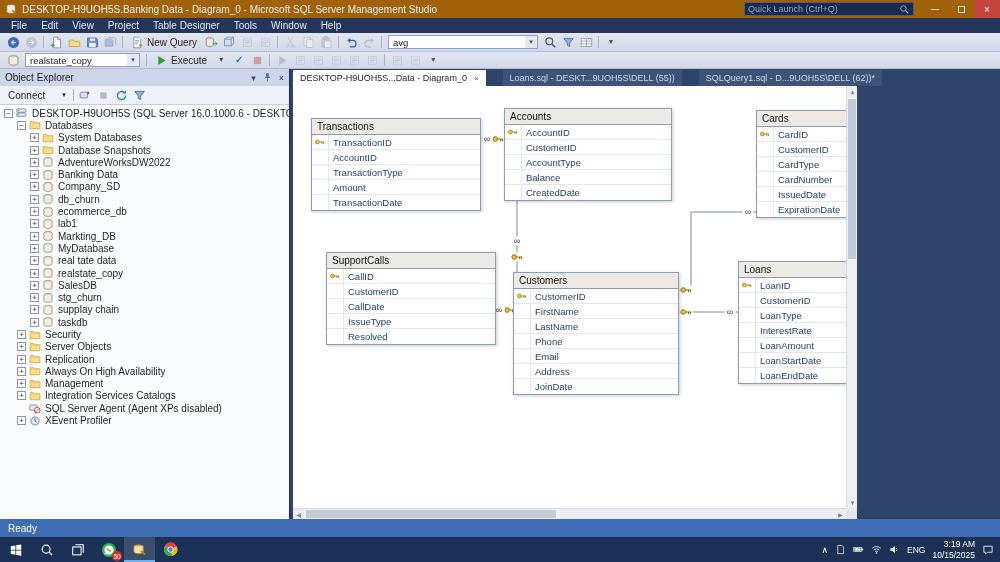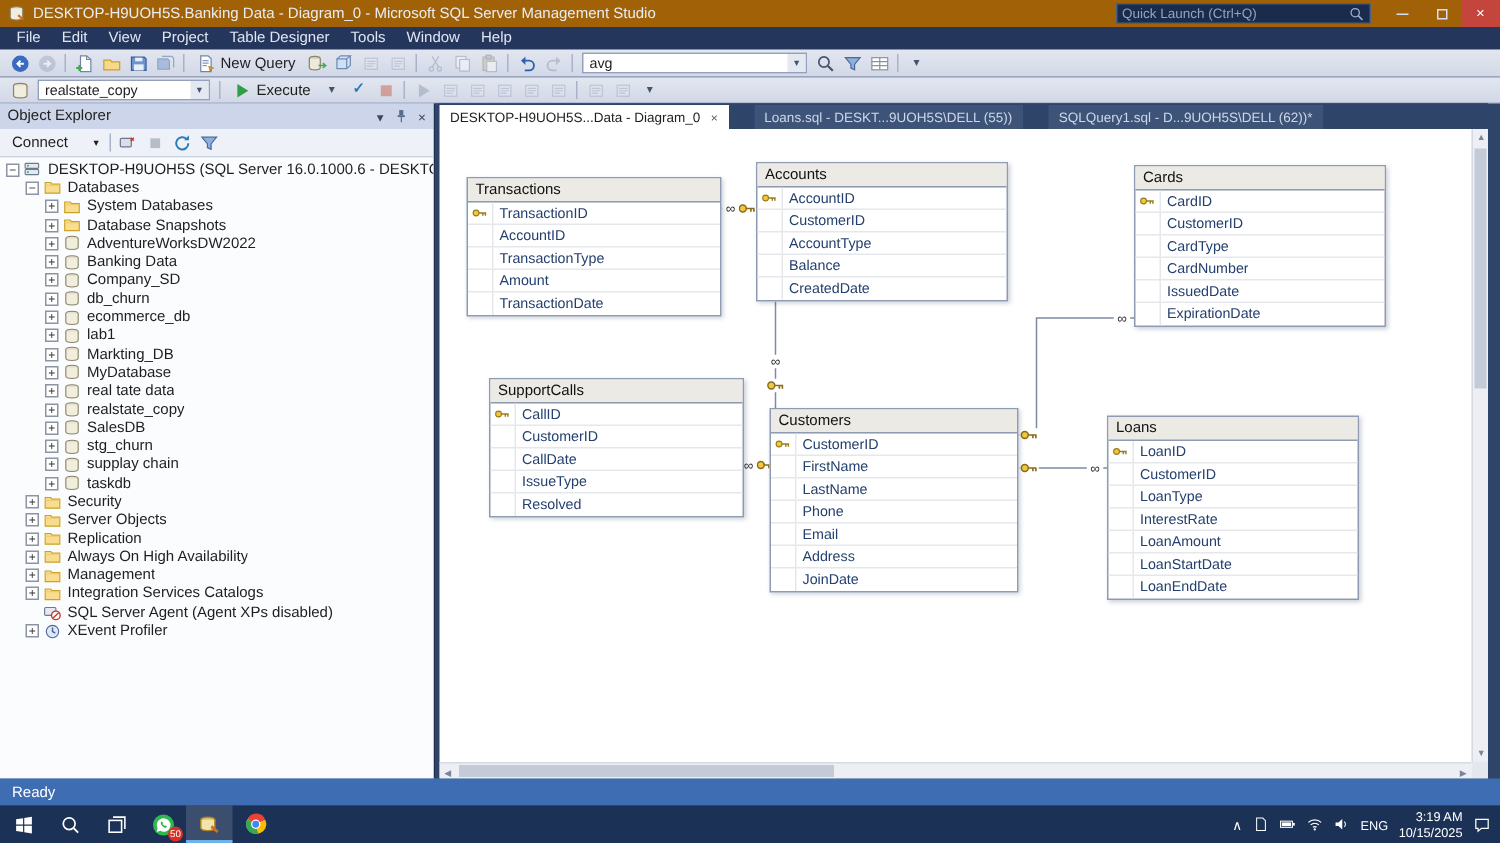--- a/index.html
+++ b/index.html
@@ -29,21 +29,21 @@
   .tb-icon.dim{opacity:.45}
   .tb-sep{width:1px;height:12px;background:#a8b2c8;margin:0 3px;flex:none}
   .tb-combo{height:14px;background:#fff;border:1px solid #93a1bd;display:flex;align-items:center;font-size:9.5px;color:#222;margin:0 3px}
   .tb-combo .val{flex:1;padding-left:4px;white-space:nowrap;overflow:hidden}
   .combo-arrow{width:12px;text-align:center;font-size:7px;color:#44536e;background:#e4e8f1;align-self:stretch;display:flex;align-items:center;justify-content:center}
   .tb-btn{display:flex;align-items:center;gap:3px;font-size:10px;color:#1e1e1e;padding:0 5px;height:15px;white-space:nowrap}
   .gl{display:inline-block;line-height:1}
   svg{display:block}
 
   
-  .main{position:absolute;top:69px;left:0;width:992px;height:450px;display:flex;background:#15803d}
+  .main{position:absolute;top:69px;left:0;width:857px;height:450px;display:flex;background:#8b5cf6}
   .oe{width:290px;flex:none;background:#eef1f7;display:flex;flex-direction:column;border-right:1px solid #1e3050}
   .oe-header{height:17px;background:#ccd5e9;display:flex;align-items:center;padding:0 5px;font-size:10px;color:#1e1e1e}
   .oe-hicons{margin-left:auto;display:flex;gap:6px;align-items:center;color:#3b4a63;font-size:9px}
   .oe-toolbar{height:19px;background:#eef1f7;border-bottom:1px solid #c8d0e0;display:flex;align-items:center;font-size:10px;padding:0 4px;color:#1e1e1e}
   .oe-connect{display:flex;align-items:center;gap:17px;padding:0 4px;white-space:nowrap}
   .oe-tree{flex:1;background:#fbfcfe;overflow:hidden;padding-top:2px}
   .tree-row{display:flex;align-items:center;height:12.3px;font-size:10px;color:#1e1e1e;white-space:nowrap;overflow:hidden}
   .expander{width:9px;height:9px;border:1px solid #8c93a2;background:#fff;font-size:8px;line-height:7px;text-align:center;color:#333;margin-right:3px;flex:none}
   .expander-spacer{width:12px;flex:none}
   .tree-icon{width:13px;height:13px;margin-right:3px;flex:none;display:flex;align-items:center}
@@ -884,21 +884,21 @@
             </div>
             <div class="dtable-row">
               <span class="keycell"></span>
               <span class="colname">Address</span>
             </div>
             <div class="dtable-row">
               <span class="keycell"></span>
               <span class="colname">JoinDate</span>
             </div>
           </div>
-          <div class="dtable" style="left: 445px; top: 191px; width: 168px;">
+          <div class="dtable" style="left: 445px; top: 175px; width: 168px;">
             <div class="dtable-header">Loans</div>
             <div class="dtable-row">
               <span class="keycell">
                 <svg width="12" height="12" viewBox="0 0 16 16" xmlns="http://www.w3.org/2000/svg">
                   <circle cx="4.5" cy="8" r="2.6" fill="#f3c73d" stroke="#9a7d1a"></circle>
                   <path d="M7 8h6.5M10.5 8v2.4M12.8 8v2.4" stroke="#9a7d1a" stroke-width="1.3" fill="none"></path>
                 </svg>
               </span>
               <span class="colname">LoanID</span>
             </div>

